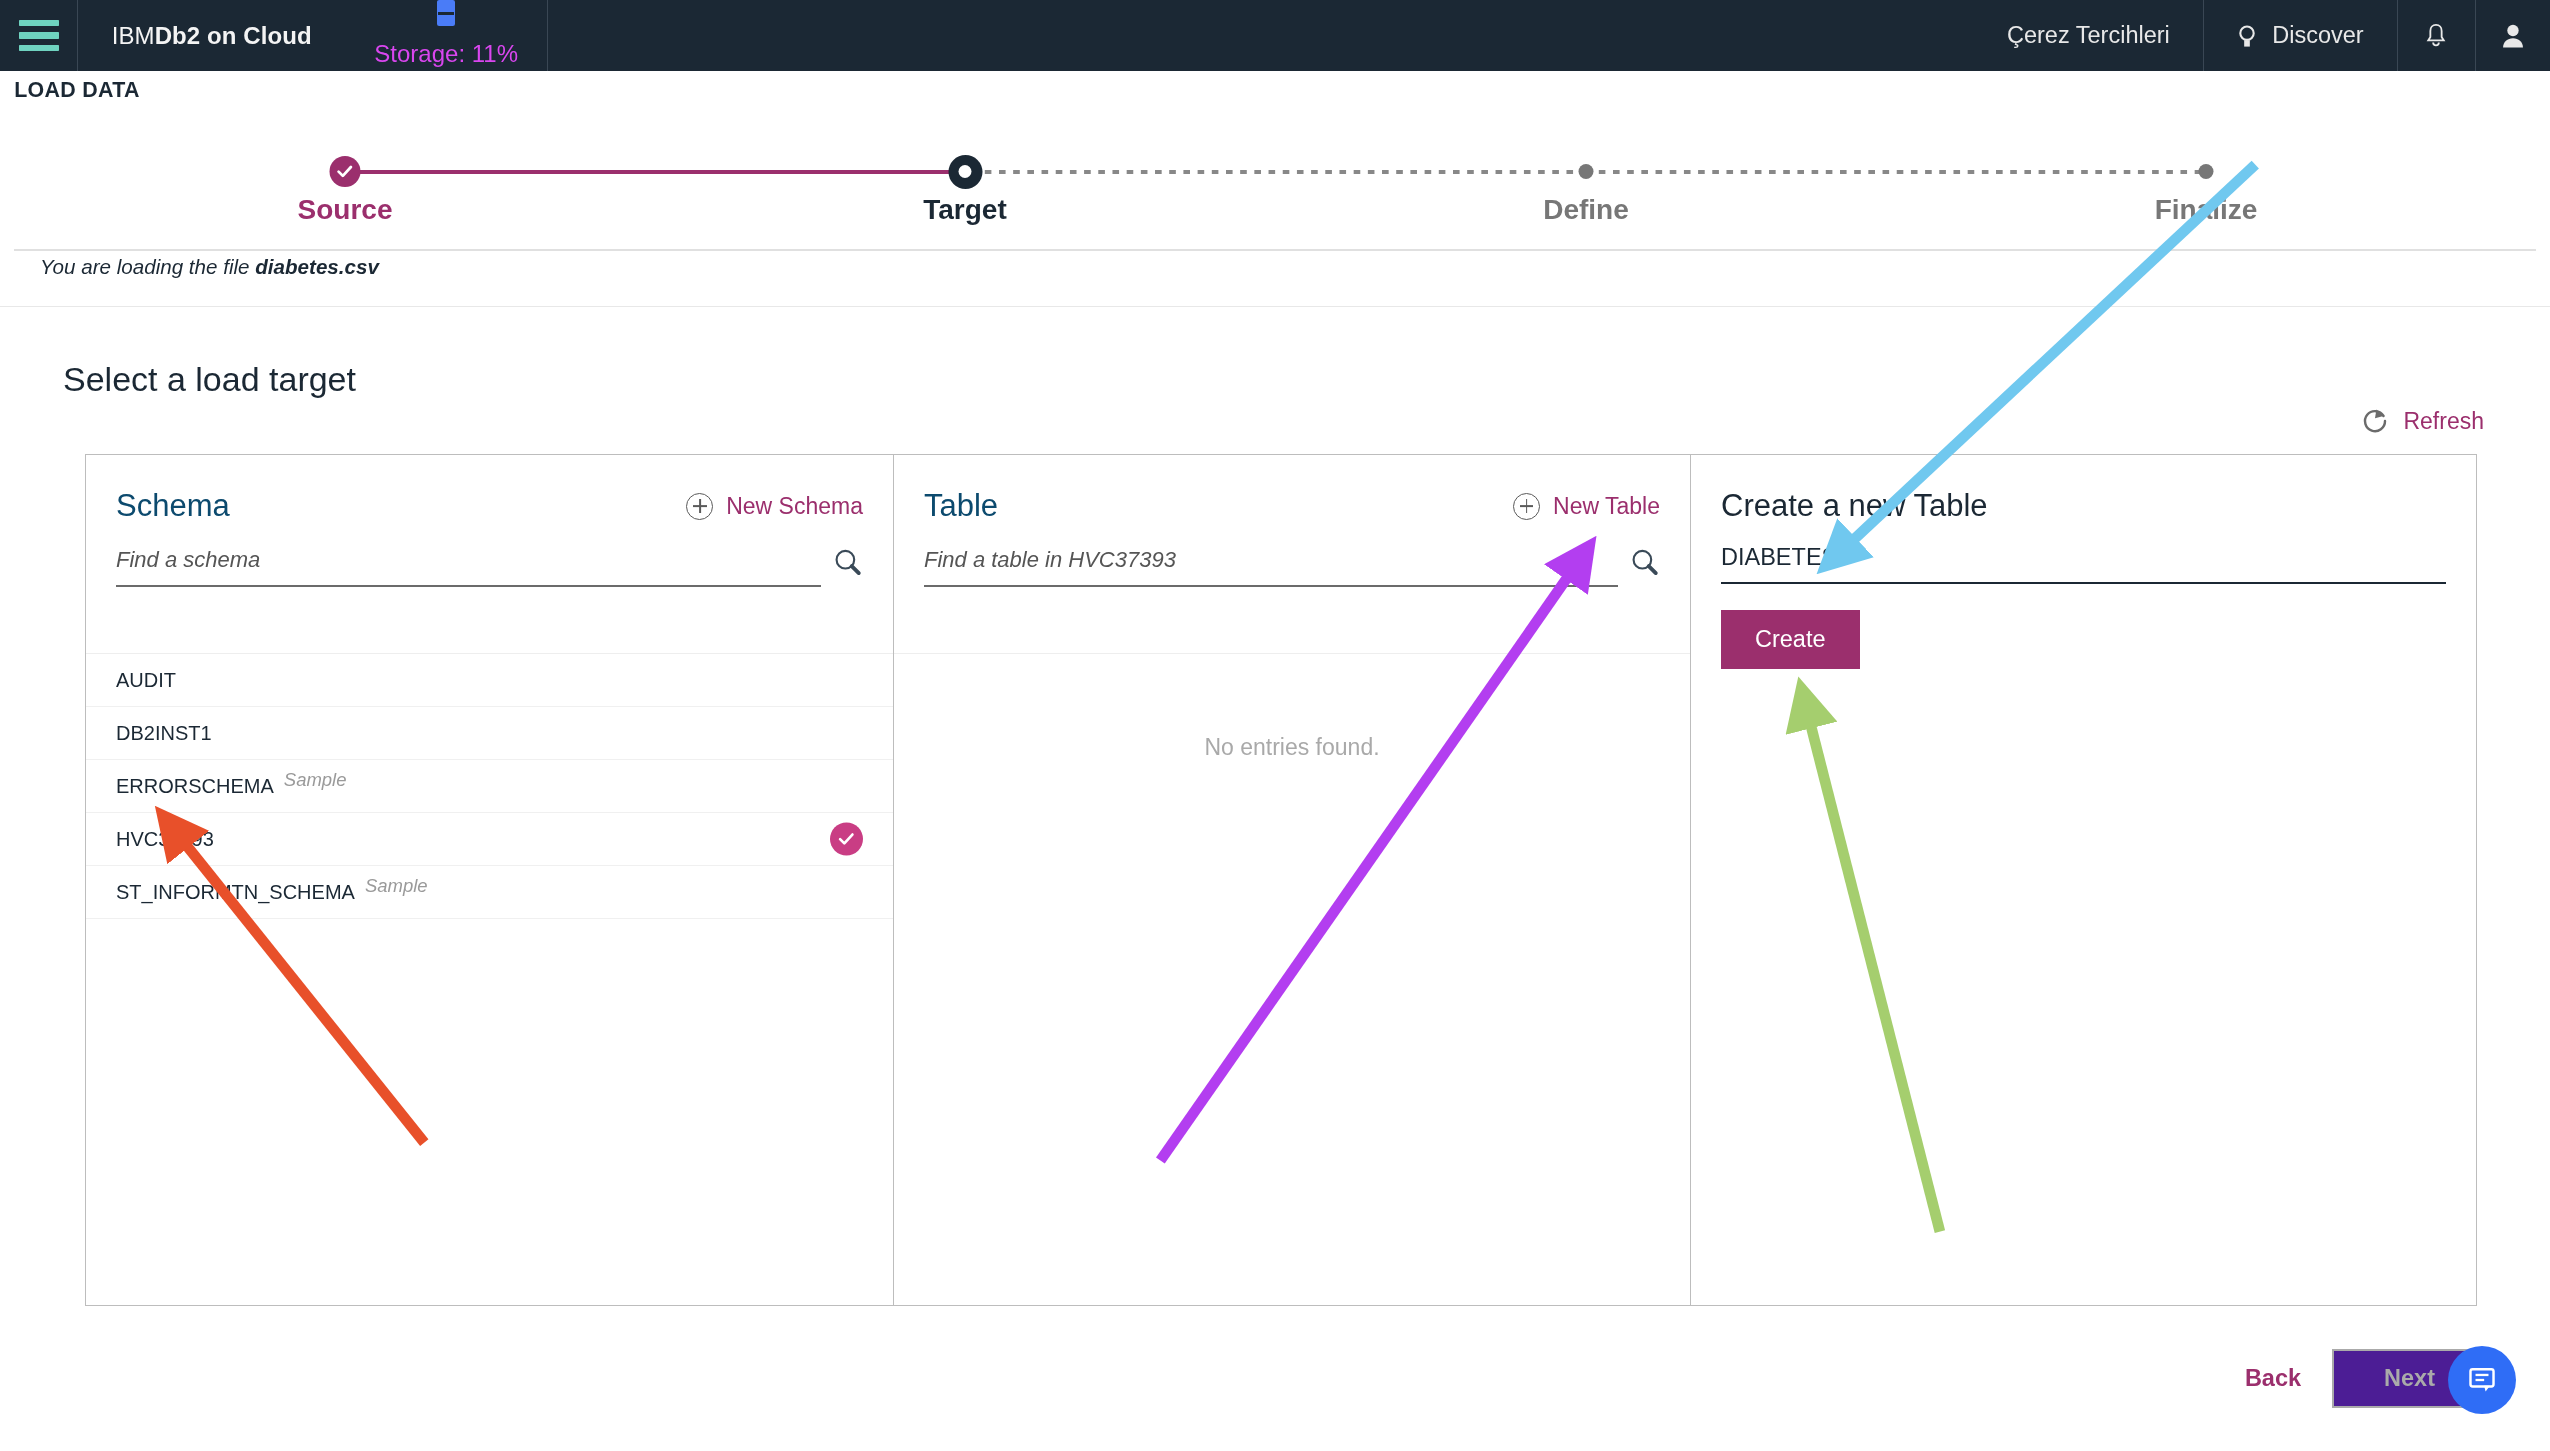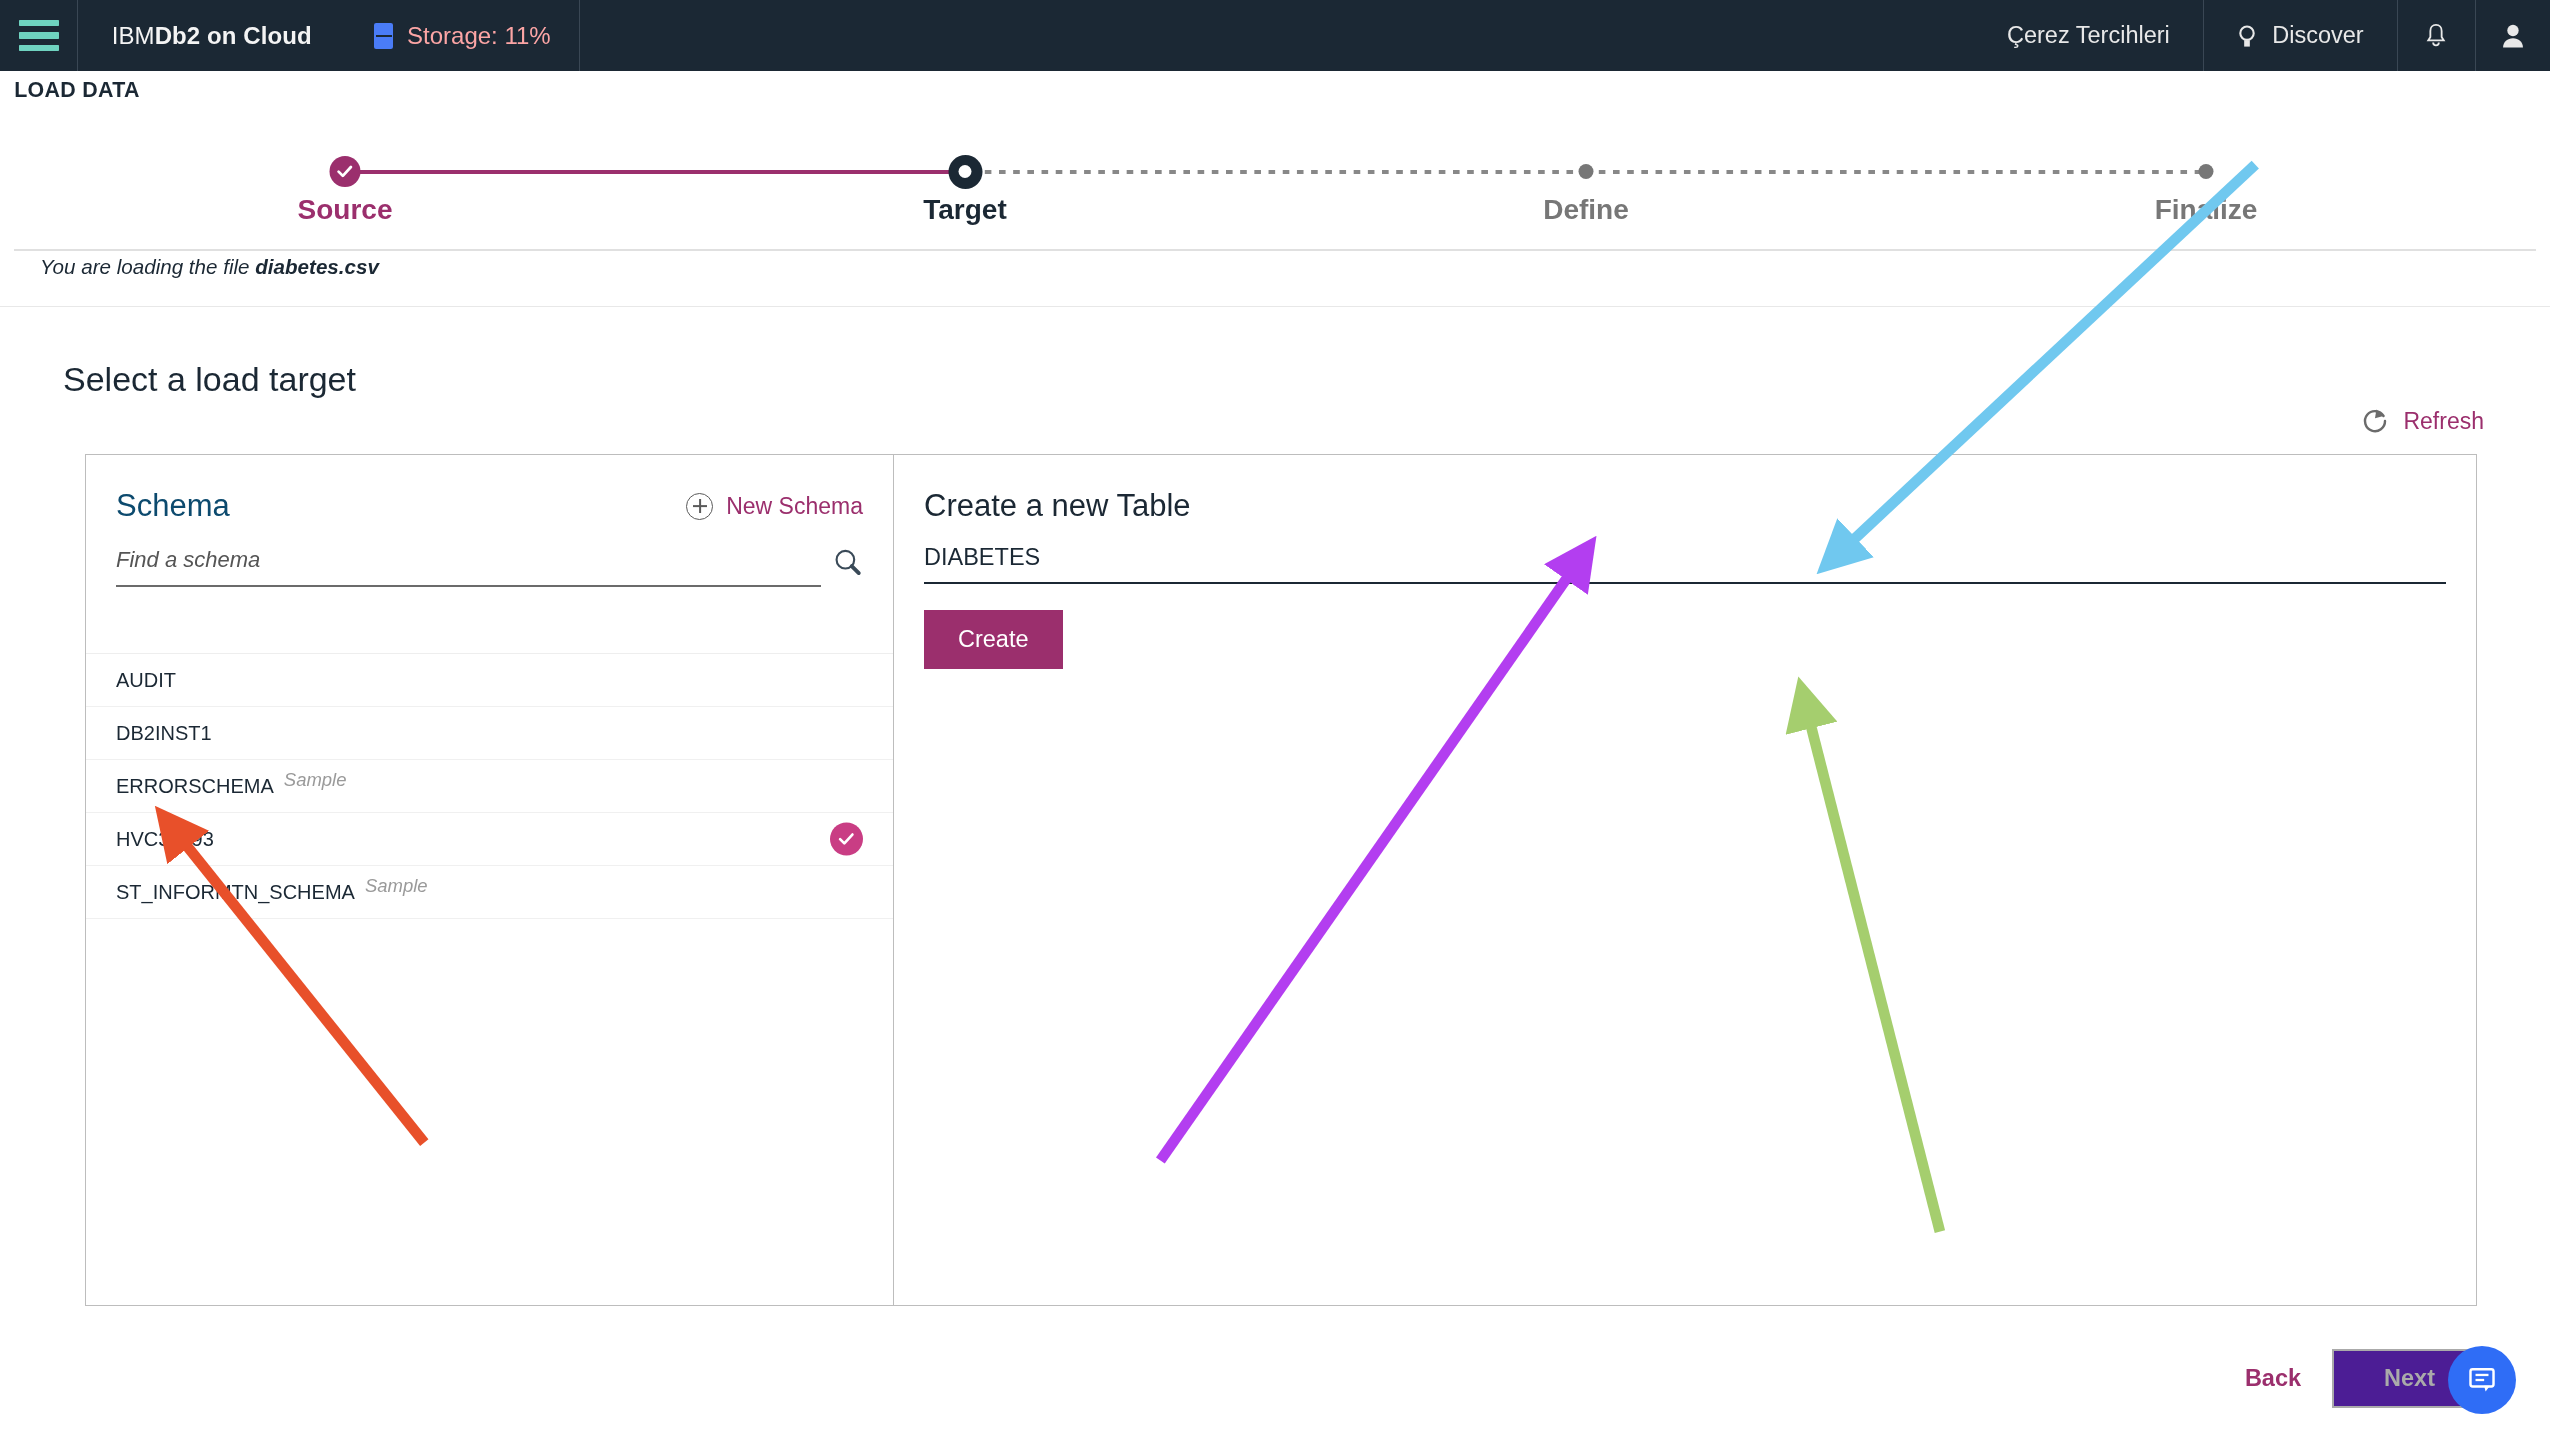--- a/index.html
+++ b/index.html
@@ -18,21 +18,21 @@
   }
   .nav-cell { display:flex; align-items:center; height:100%; }
   .nav-divider { width:0.7px; background:#3a4754; align-self:stretch; }
   .hamburger {
     width:77px; display:flex; flex-direction:column; justify-content:center;
     align-items:center; gap:6.4px; cursor:pointer;
   }
   .hamburger span { display:block; width:40px; height:6.4px; background:#6fd3c0; border-radius:0.7px; }
   .brand { padding:0 34px; color:#f4f4f4; font-size:24px; letter-spacing:0.1px; white-space:nowrap;}
   .brand b { font-weight:700; }
-  .storage { padding:0 28.5px; display:flex; gap:14.2px; color:#fca5a5; font-size:24px; white-space:nowrap;}
+  .storage { padding:0 28.5px; display:flex; gap:14.2px; color:#d946ef; font-size:24px; white-space:nowrap;flex-direction:column;}
   .storage-icon { width:18.5px; height:26px; border:2.8px solid #4a7cf7; border-radius:2.1px; position:relative; background:#4a7cf7;}
   .storage-icon:after { content:""; position:absolute; left:-0.7px; right:-0.7px; top:10px; height:2.8px; background:#1b2834;}
   .spacer { flex:1; }
   .cookie { padding:0 33px; color:#e8e8e8; font-size:23.5px; white-space:nowrap; cursor:pointer;}
   .discover { padding:16px 33px; display:flex; align-items:center; gap:15.7px; color:#e8e8e8; font-size:23.5px; white-space:nowrap; cursor:pointer;}
   .bell-cell { width:78px; justify-content:center; cursor:pointer;}
   .avatar-cell { width:74px; justify-content:center; cursor:pointer;}
 
   
   .load-title {
@@ -292,20 +292,40 @@
             </svg>
           </span>
         </div>
         <div class="row">
           <span class="row-name">ST_INFORMTN_SCHEMA</span>
           <span class="row-tag">Sample</span>
         </div>
       </div>
     </div>
 
+    <div class="panel panel-table">
+      <div class="panel-head">
+        <div class="panel-title">Table</div>
+        <div class="panel-action">
+          <span class="plus-circle"></span>
+          <span class="a-label">New Table</span>
+        </div>
+      </div>
+      <div class="search-row">
+        <input class="search-input" value="" placeholder="Find a table in HVC37393" style="">
+        <span class="search-ico">
+          <svg width="31" height="31" viewBox="0 0 44 44">
+            <circle cx="19" cy="18" r="12.5" fill="none" stroke="#3a4a58" stroke-width="3"></circle>
+            <line x1="28" y1="27" x2="38" y2="37" stroke="#3a4a58" stroke-width="5.5" stroke-linecap="round"></line>
+          </svg>
+        </span>
+      </div>
+      <div class="panel-sep" style="top:198px;"></div>
+      <div class="empty-msg">No entries found.</div>
+    </div>
 
     <div class="panel panel-create">
       <div class="create-head">Create a new Table</div>
       <div class="create-input-wrap">
         <input class="create-input" value="DIABETES" style="">
       </div>
       <button class="create-btn">Create</button>
     </div>
   </div>
 

